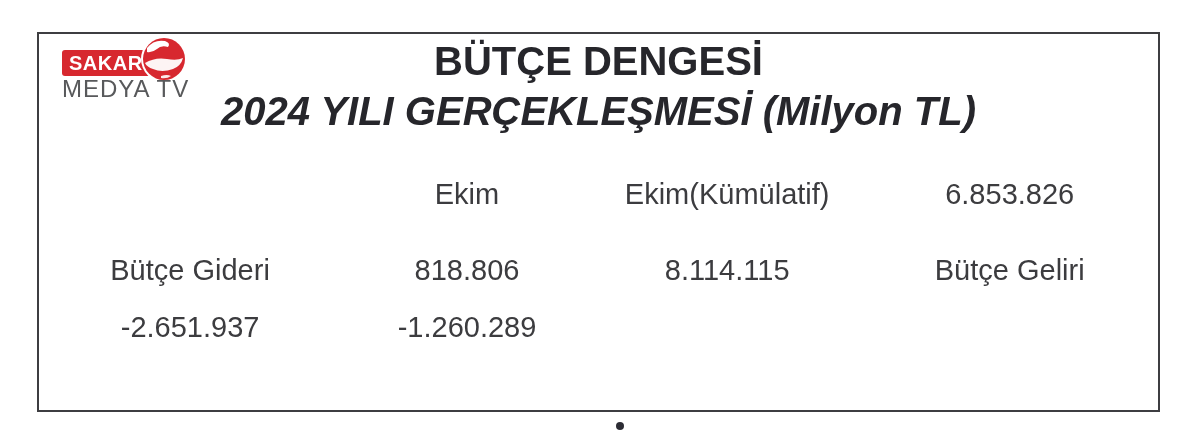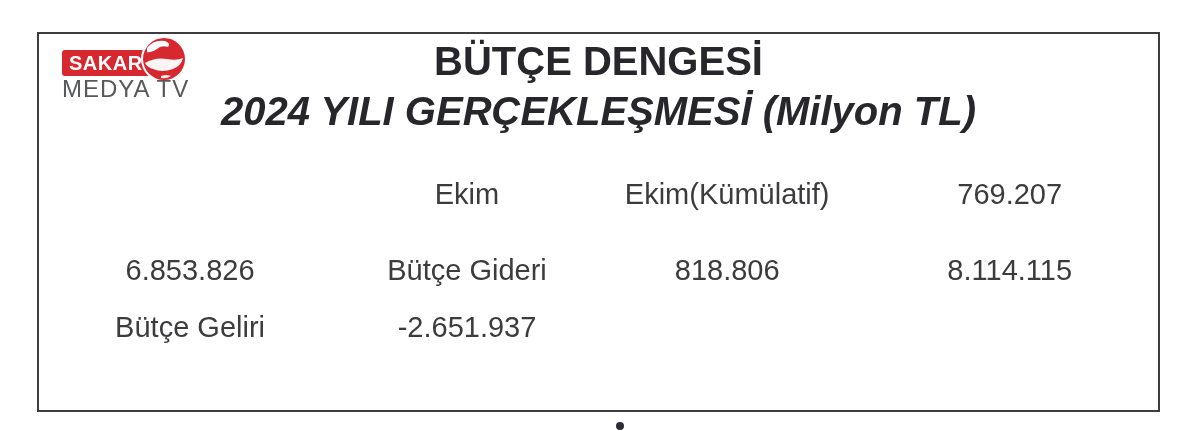--- a/index.html
+++ b/index.html
@@ -116,26 +116,26 @@
 
       <div class="cell"></div>
       <div class="cell hdr2">
         <span>Ekim</span>
       </div>
       <div class="cell hdr2">
         <span>Ekim</span>
         <span>(Kümülatif)</span>
       </div>
 
-      <div class="cell">769.207</div>
       <div class="cell">6.853.826</div>
 
       <div class="cell">Bütçe Gideri</div>
       <div class="cell">818.806</div>
       <div class="cell">8.114.115</div>
 
       <div class="cell">Bütçe Geliri</div>
       <div class="cell">-2.651.937</div>
+      <div class="cell">-1.260.289</div>
     </div>
   </div>
 
   <div class="crop-dot"></div>
 </div>
 
 </body></html>

